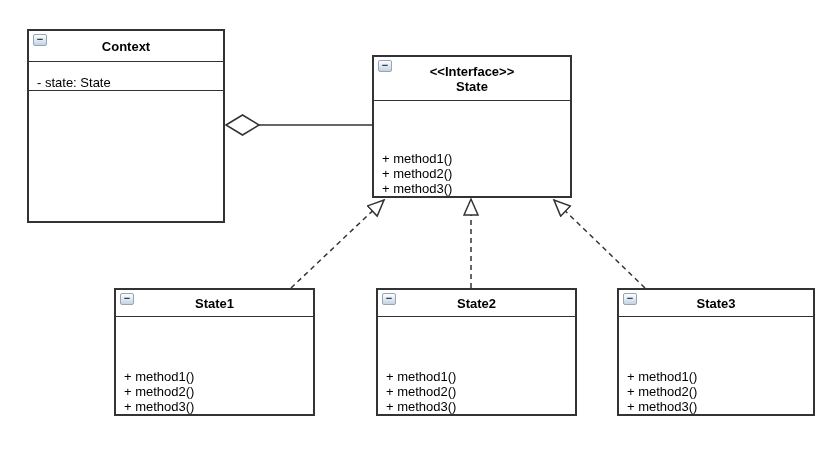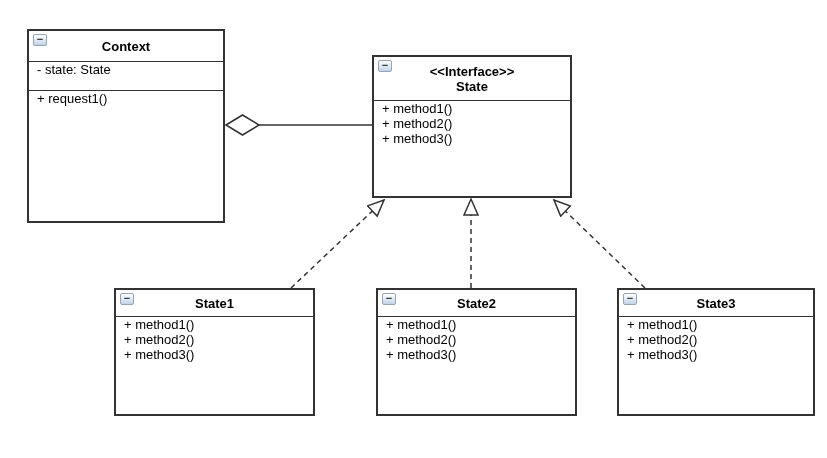--- a/index.html
+++ b/index.html
@@ -60,21 +60,21 @@
     font-size: 11px;
     font-weight: bold;
     line-height: 9px;
     text-align: center;
     cursor: pointer;
   }
 
   .compartment {
     display: flex;
     flex-direction: column;
-    justify-content: flex-start;
+    justify-content: flex-end;
     padding: 0 8px;
     overflow: hidden;
   }
   .compartment.attrs { flex: 0 0 29px; border-bottom: 1px solid #333333; }
   .compartment.grow { flex: 1 1 auto; }
 
   .member {
     font-size: 13px;
     color: #000000;
     white-space: nowrap;
@@ -119,21 +119,20 @@
 
   <div class="uml-box" id="box-context">
     <div class="box-header">
       <span class="collapse-btn">−</span>
       <span class="title-line">Context</span>
     </div>
     <div class="compartment attrs">
       <div class="member">- state: State</div>
     </div>
     <div class="compartment grow">
-      <div class="member">+ request1()</div>
     </div>
   </div>
 
   <div class="uml-box" id="box-interface">
     <div class="box-header">
       <span class="collapse-btn">−</span>
       <span class="title-line">&lt;&lt;Interface&gt;&gt;</span>
       <span class="title-line">State</span>
     </div>
     <div class="compartment grow">

